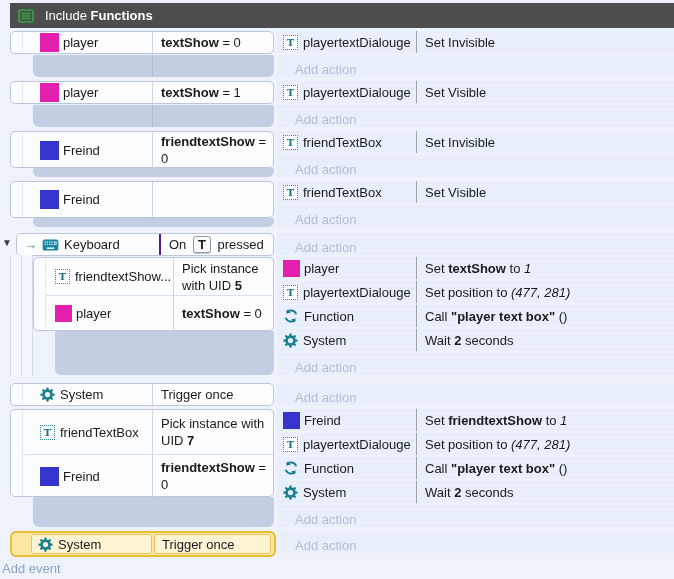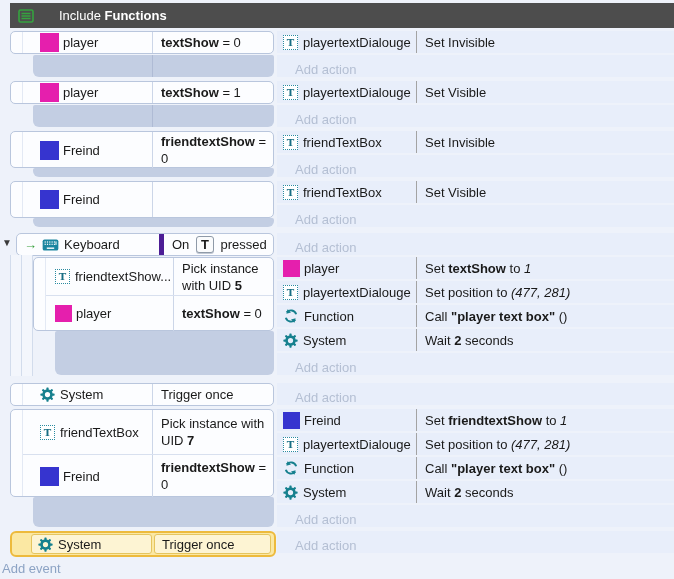--- a/index.html
+++ b/index.html
@@ -2,21 +2,21 @@
 <html><head>
 <meta charset="utf-8">
 <style>
   html,body{margin:0;padding:0;}
   body{font-family:"Liberation Sans","DejaVu Sans",sans-serif;font-size:13px;color:#1a1a1a;}
   .sheet{position:relative;width:674px;height:579px;background:#eef2fa;overflow:hidden;}
 
   
   .hdr{position:absolute;left:10px;top:3px;width:664px;height:25px;background:#4d4d4d;
        display:flex;align-items:center;color:#fff;box-sizing:border-box;padding-left:8px;}
-  .hdr .lbl{margin-left:20px;}
+  .hdr .lbl{margin-left:6px;}
   .hdr b{font-weight:bold;}
 
   
   .cond{position:absolute;background:#fcfdff;border:1px solid #b9c6dd;border-radius:5px;
         box-sizing:border-box;display:flex;left:10px;width:264px;}
   .margin{width:11px;border-right:1px solid #e3e9f4;border-radius:5px 0 0 5px;flex:0 0 auto;}
   .crows{flex:1;display:flex;flex-direction:column;min-width:0;}
   .crow{display:flex;flex:1;min-width:0;}
   .crow + .crow{border-top:1px solid #d8e0ef;}
   .cobj{width:130px;flex:0 0 auto;border-right:1px solid #ccd6e8;display:flex;align-items:center;
@@ -209,21 +209,21 @@
                 <rect x="5.1" y="5.1" width="1.3" height="1.3"></rect>
                 <rect x="7.6" y="5.1" width="1.3" height="1.3"></rect>
                 <rect x="10.1" y="5.1" width="1.3" height="1.3"></rect>
                 <rect x="12.6" y="5.1" width="1.3" height="1.3"></rect>
             <rect x="14.4" y="2.6" width="1.1" height="3.8"></rect>
             <rect x="5" y="9.2" width="8" height="1.5"></rect>
           </g>
         </svg>
         <span>Keyboard</span>
       </div>
-      <div class="cparam" style="border-left:5px solid #4c1d95">
+      <div class="cparam" style="border-left:2px solid #4c1d95">
         <span class="ptext"><span>On </span><span class="keycap">T</span><span> pressed</span></span>
       </div>
     </div>
       </div>
   </div>
   <div class="arow add" style="top:233px">
       <span>Add action</span>
     </div>
 
   <div class="vline" style="left:10px;top:255px;width:12px;height:121px"></div>

